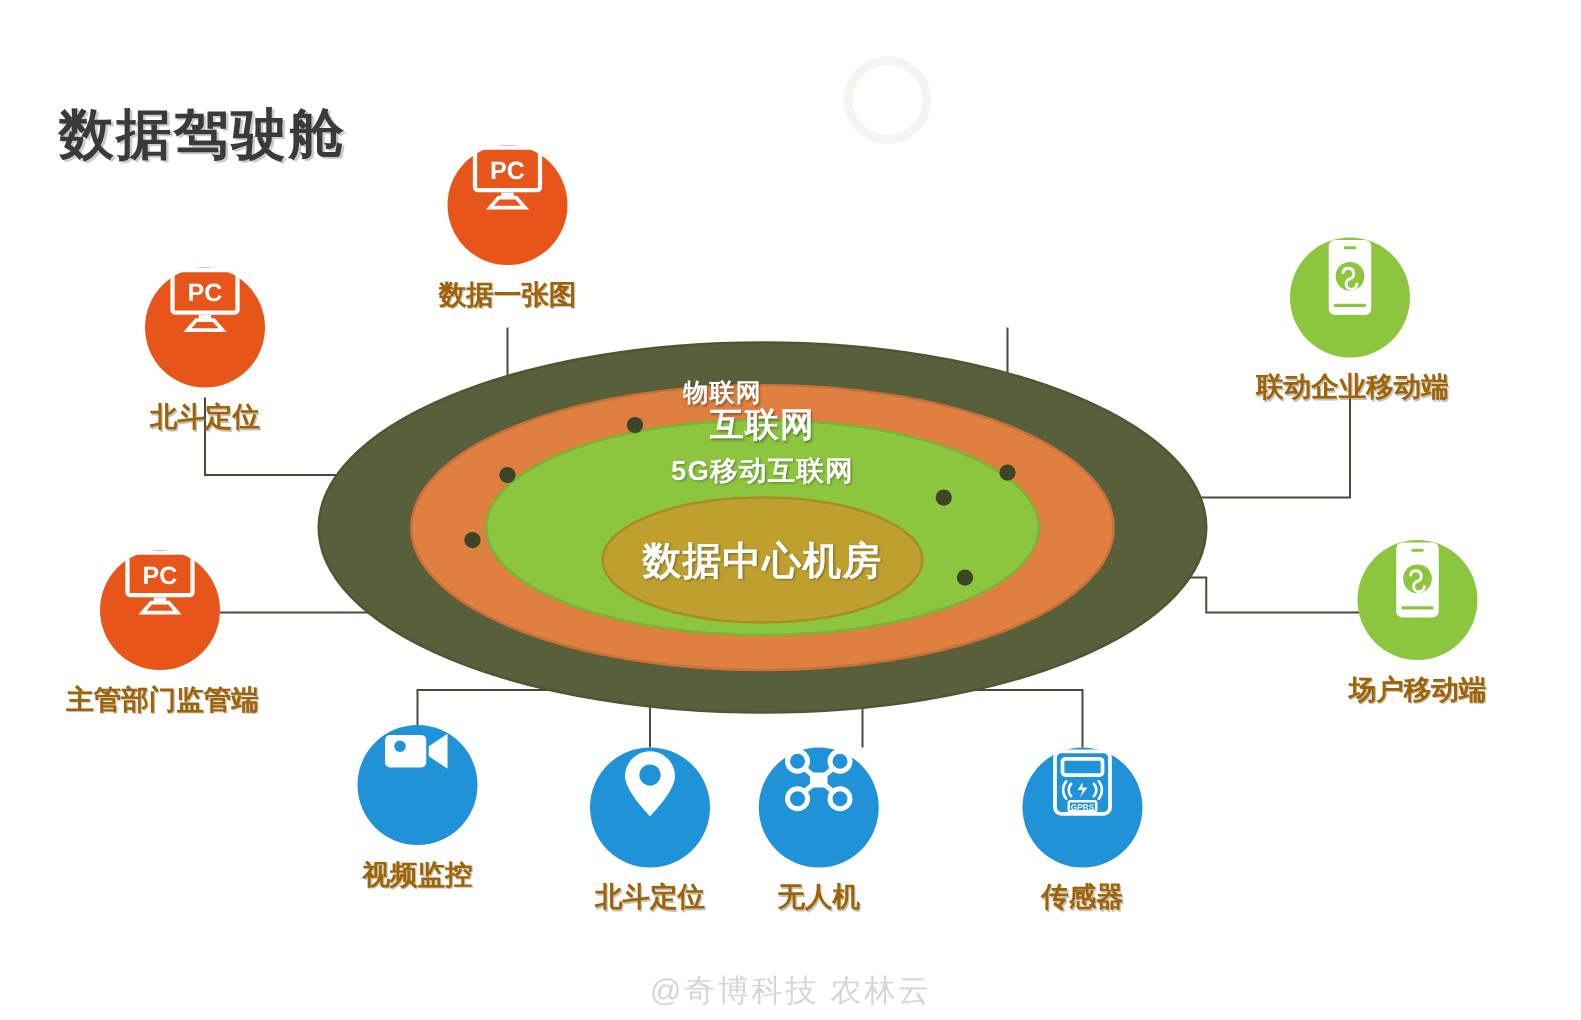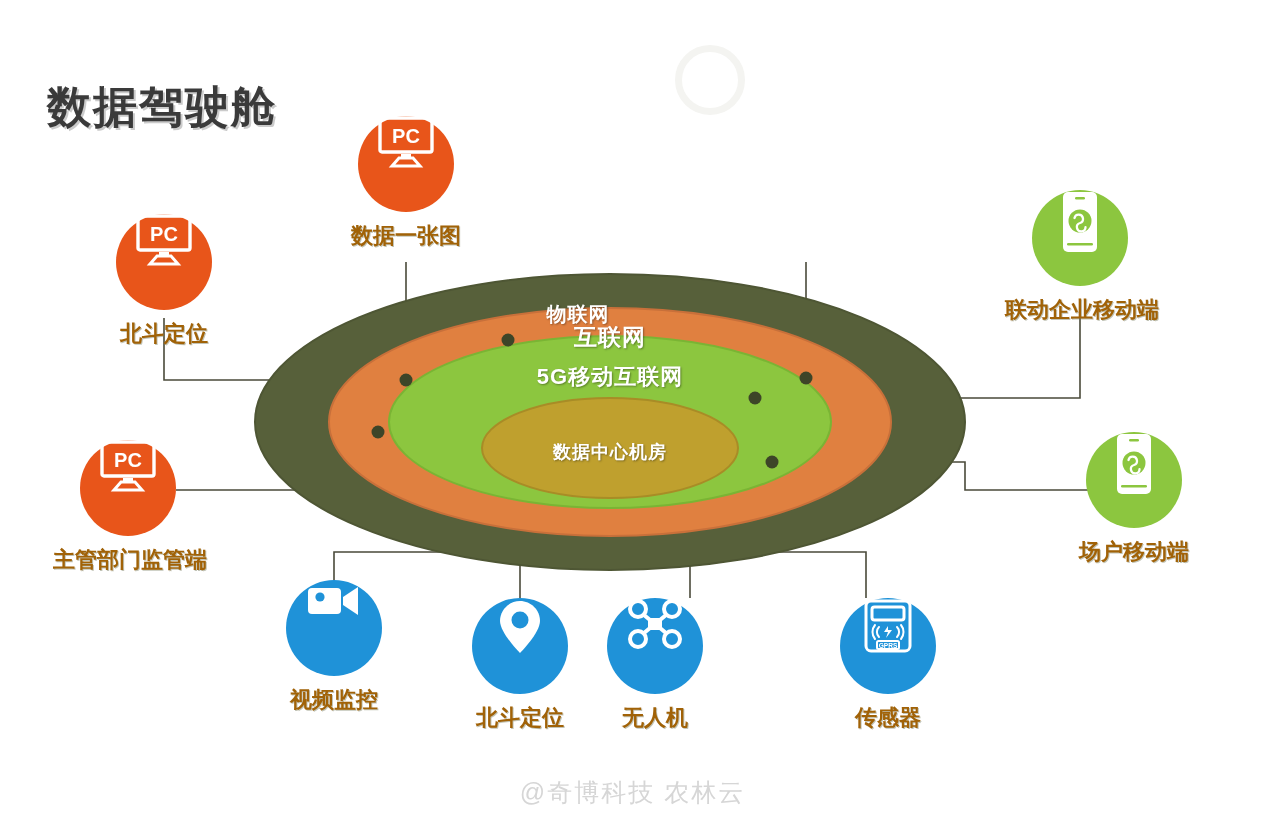--- a/index.html
+++ b/index.html
@@ -27,23 +27,23 @@
 
   
   .ring-label{
     position:absolute;
     color:#ffffff;font-weight:bold;white-space:nowrap;
     text-shadow:1px 1px 2px rgba(0,0,0,.35);
     transform:translateX(-50%);
     letter-spacing:1px;
   }
   .rl-iot   {left:578px;top:278px;font-size:20px;margin-top:23px;}
-  .rl-inet  {left:610px;top:322px;font-size:23px;}
+  .rl-inet  {left:610px;top:322px;font-size:27px;}
   .rl-5g    {left:610px;top:362px;font-size:22px;}
-  .rl-dc    {left:610px;top:440px;font-size:18px;}
+  .rl-dc    {left:610px;top:428px;font-size:31px;}
 
   
   .node{position:absolute;width:150px;text-align:center;}
   .circle{
     width:96px;height:96px;border-radius:50%;
     margin:0 auto;display:flex;align-items:flex-start;justify-content:center;
     box-sizing:border-box;
   }
   .c-orange{background:#e8551a;}
   .c-green {background:#8cc63f;}
@@ -221,21 +221,21 @@
           <circle cx="12" cy="41" r="8"></circle>
           <circle cx="46" cy="41" r="8"></circle>
           <path d="M18 17 L24 22 M40 17 L34 22 M18 35 L24 30 M40 35 L34 30"></path>
         </g>
         <rect x="22" y="20" width="14" height="12" rx="3" fill="#fff"></rect>
       </svg>
     </div>
     <div class="cap">无人机</div>
   </div>
 
-  <div class="node md" style="left:813px;top:598px;">
+  <div class="node md" style="left:791px;top:598px;">
     <div class="circle c-blue">
       <svg width="50" height="56" viewBox="0 0 50 56">
         <rect x="3" y="3" width="44" height="50" rx="5" fill="none" stroke="#fff" stroke-width="3"></rect>
         <rect x="9" y="9" width="32" height="13" rx="2.5" fill="none" stroke="#fff" stroke-width="3"></rect>
         <path d="M25 28 L21 34 L25 34 L23 40 L29 32 L25 32 Z" fill="#fff"></path>
         <g fill="none" stroke="#fff" stroke-width="2" stroke-linecap="round">
           <path d="M16 29 a7 7 0 0 0 0 10"></path>
           <path d="M12 27 a11 11 0 0 0 0 14"></path>
           <path d="M34 29 a7 7 0 0 1 0 10"></path>
           <path d="M38 27 a11 11 0 0 1 0 14"></path>

